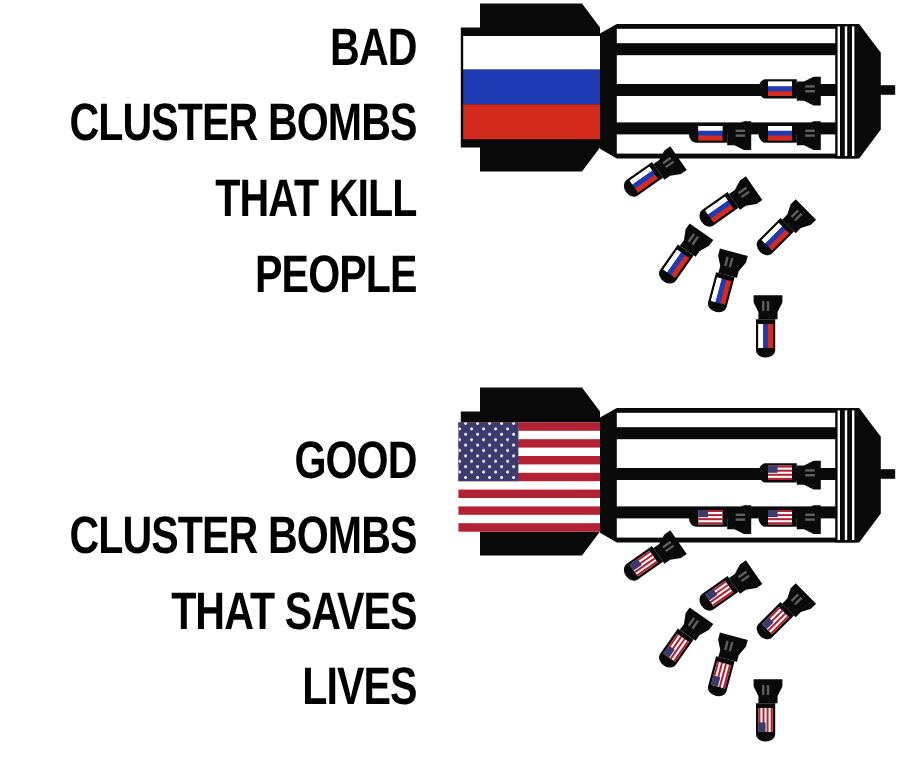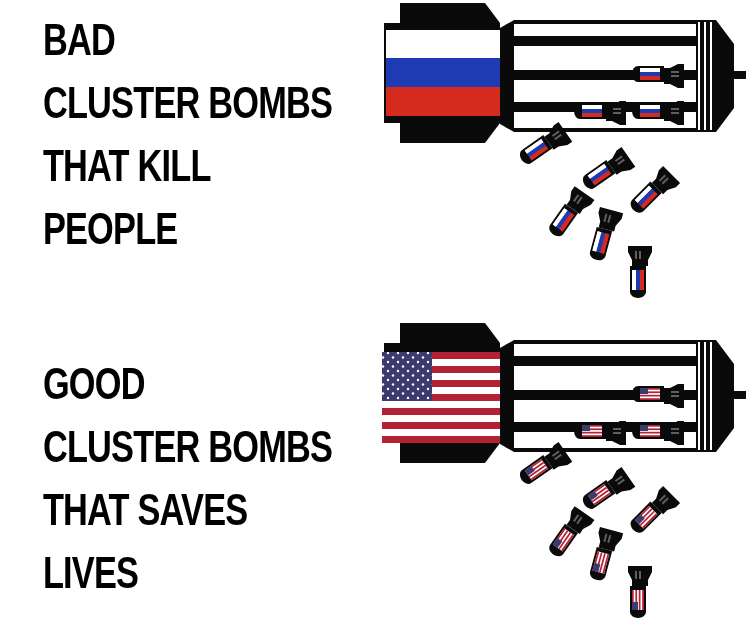--- a/index.html
+++ b/index.html
@@ -1,20 +1,20 @@
 <!DOCTYPE html>
 <html><head>
 <meta charset="utf-8">
 <style>
   html, body { margin:0; padding:0; background:#ffffff; }
   body { width:750px; height:642px; position:relative; overflow:hidden; font-family:"Liberation Sans", "DejaVu Sans", sans-serif; }
   .panel { position:absolute; left:0; width:750px; }
   .panel.top { top:0; height:320px; }
   .panel.bottom { top:320px; height:322px; }
-  .caption { position:absolute; left:0; width:390px; text-align:left; color:#000; }
+  .caption { position:absolute; left:0; width:390px; text-align:right; color:#000; }
   .caption .line { display:block; font-family:"Liberation Sans", sans-serif; font-weight:bold; font-size:44px; line-height:63px; transform:scaleX(0.78); transform-origin:center; letter-spacing:-1px; white-space:nowrap; }
   .panel.top .caption { top:8px; }
   .panel.bottom .caption { top:32px; }
   .art { position:absolute; left:370px; width:380px; }
   .panel.top .art { top:0; height:300px; }
   .panel.bottom .art { top:-10px; height:332px; }
   svg { display:block; }
 </style>
 </head>
 <body>

